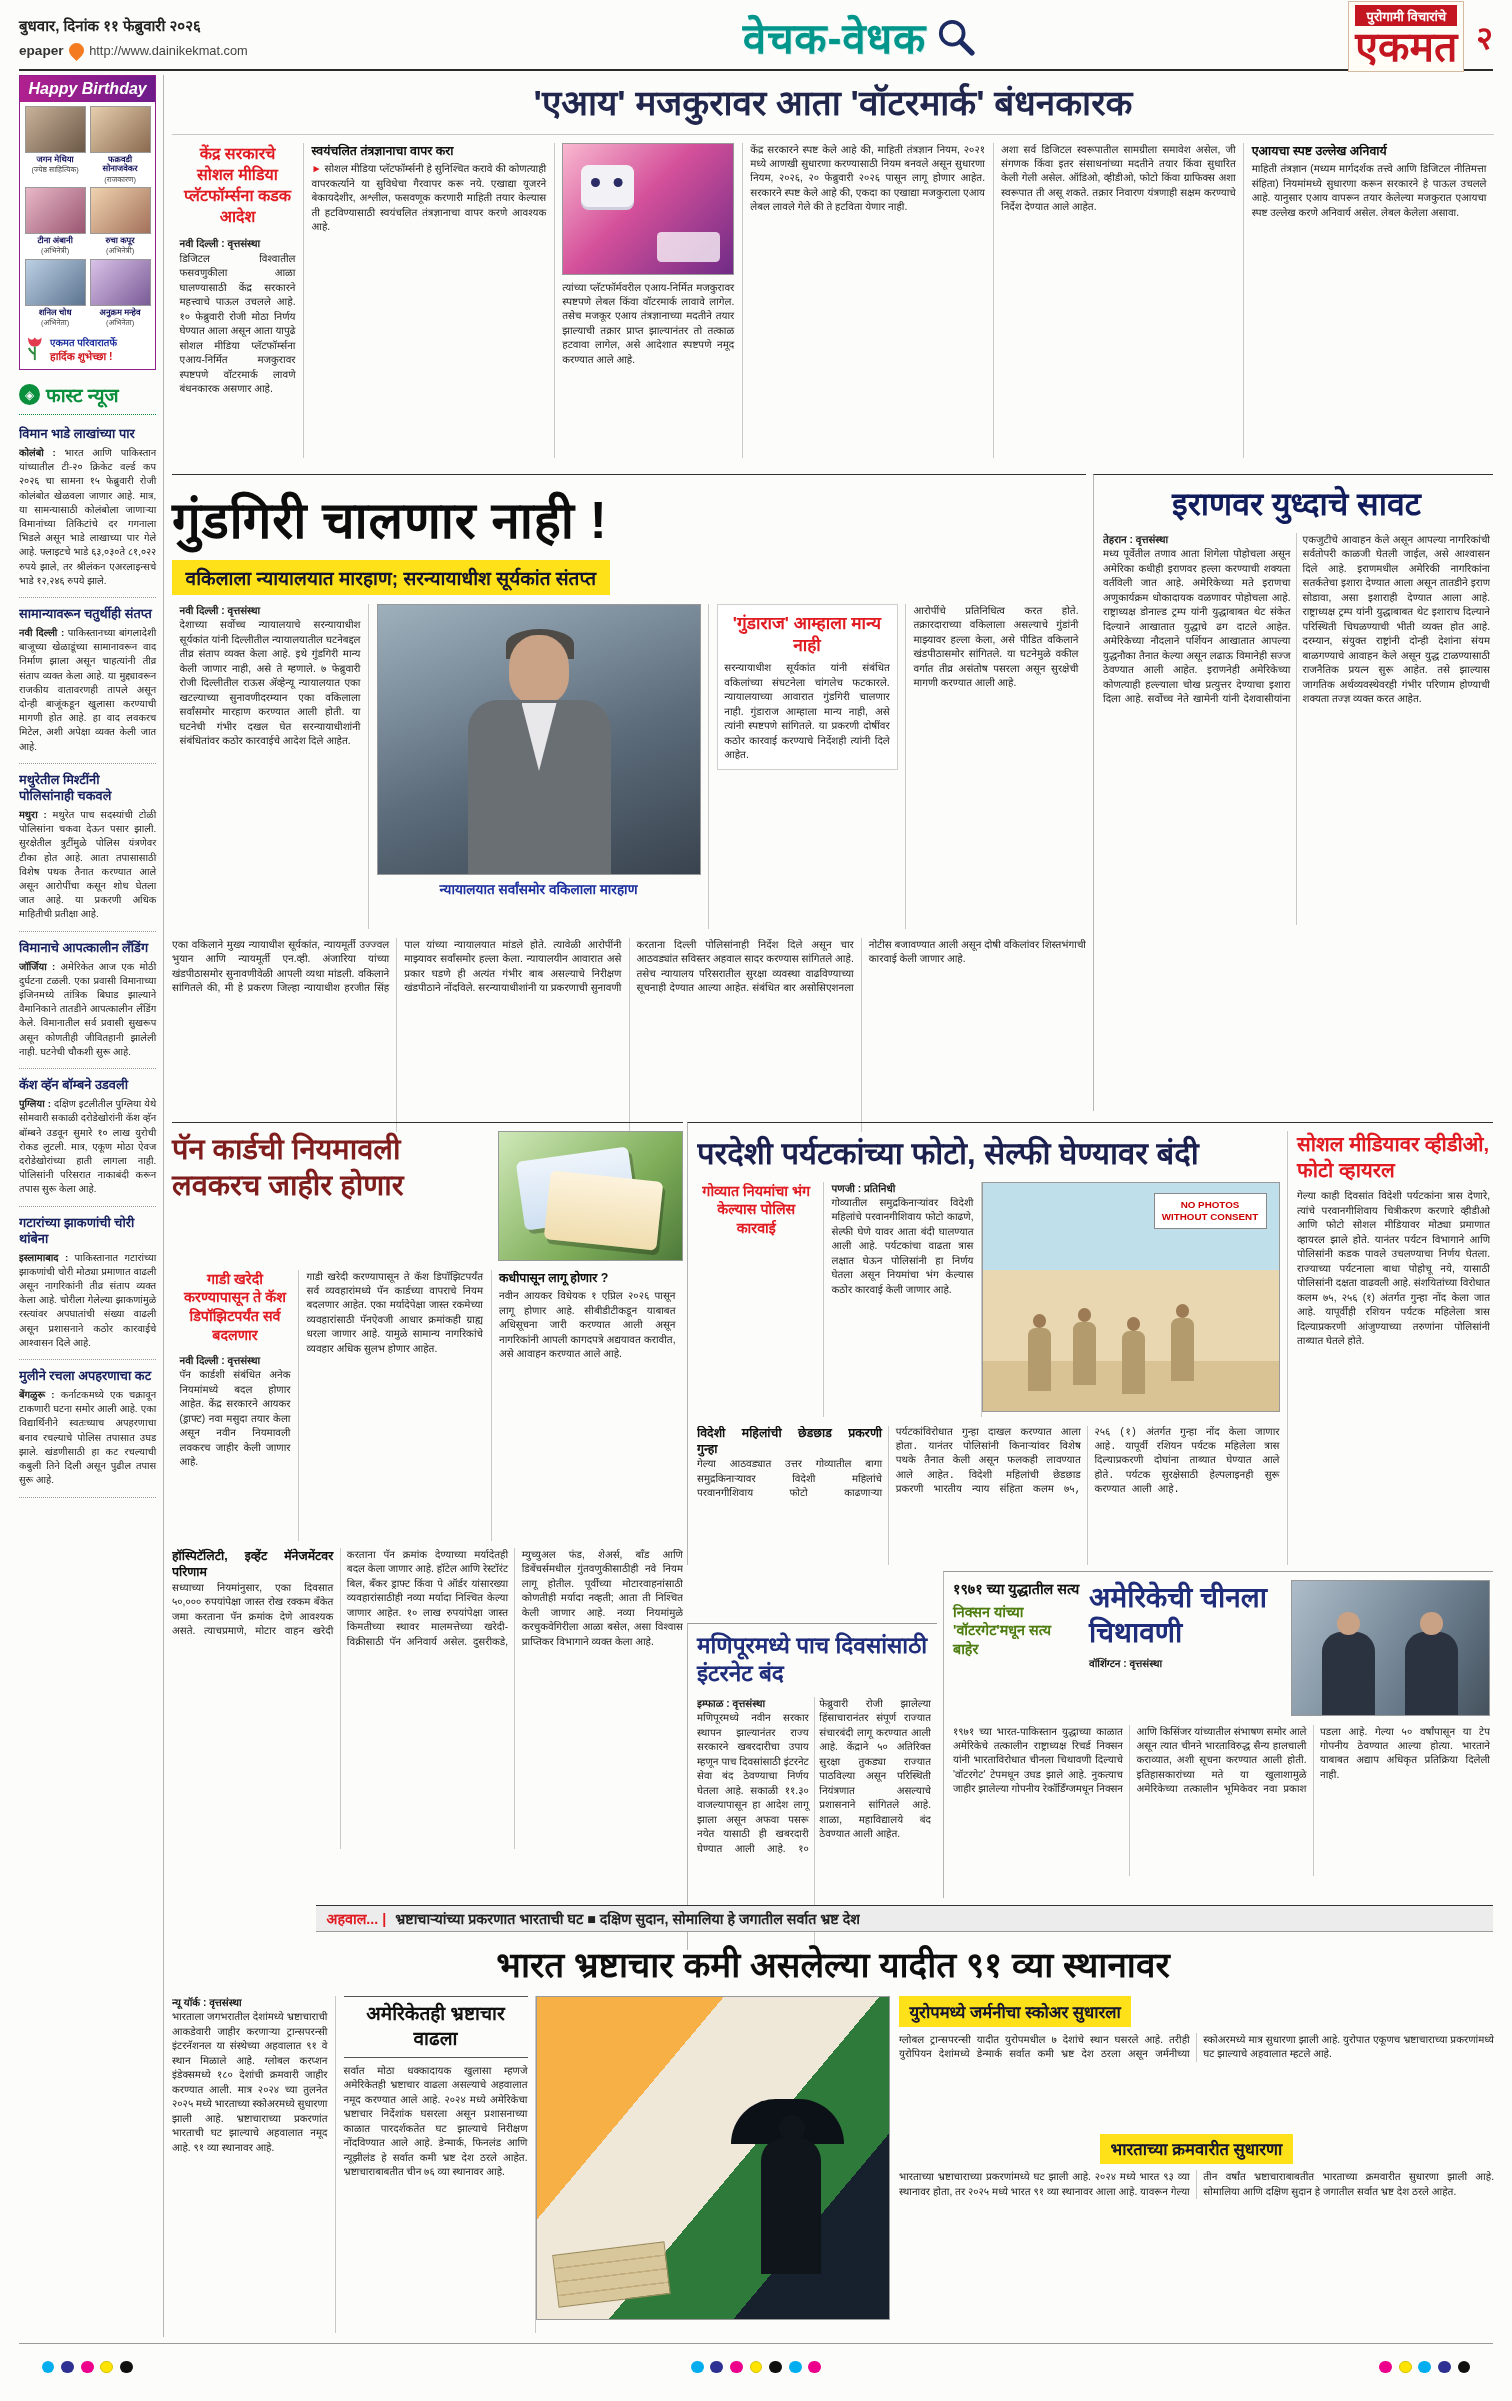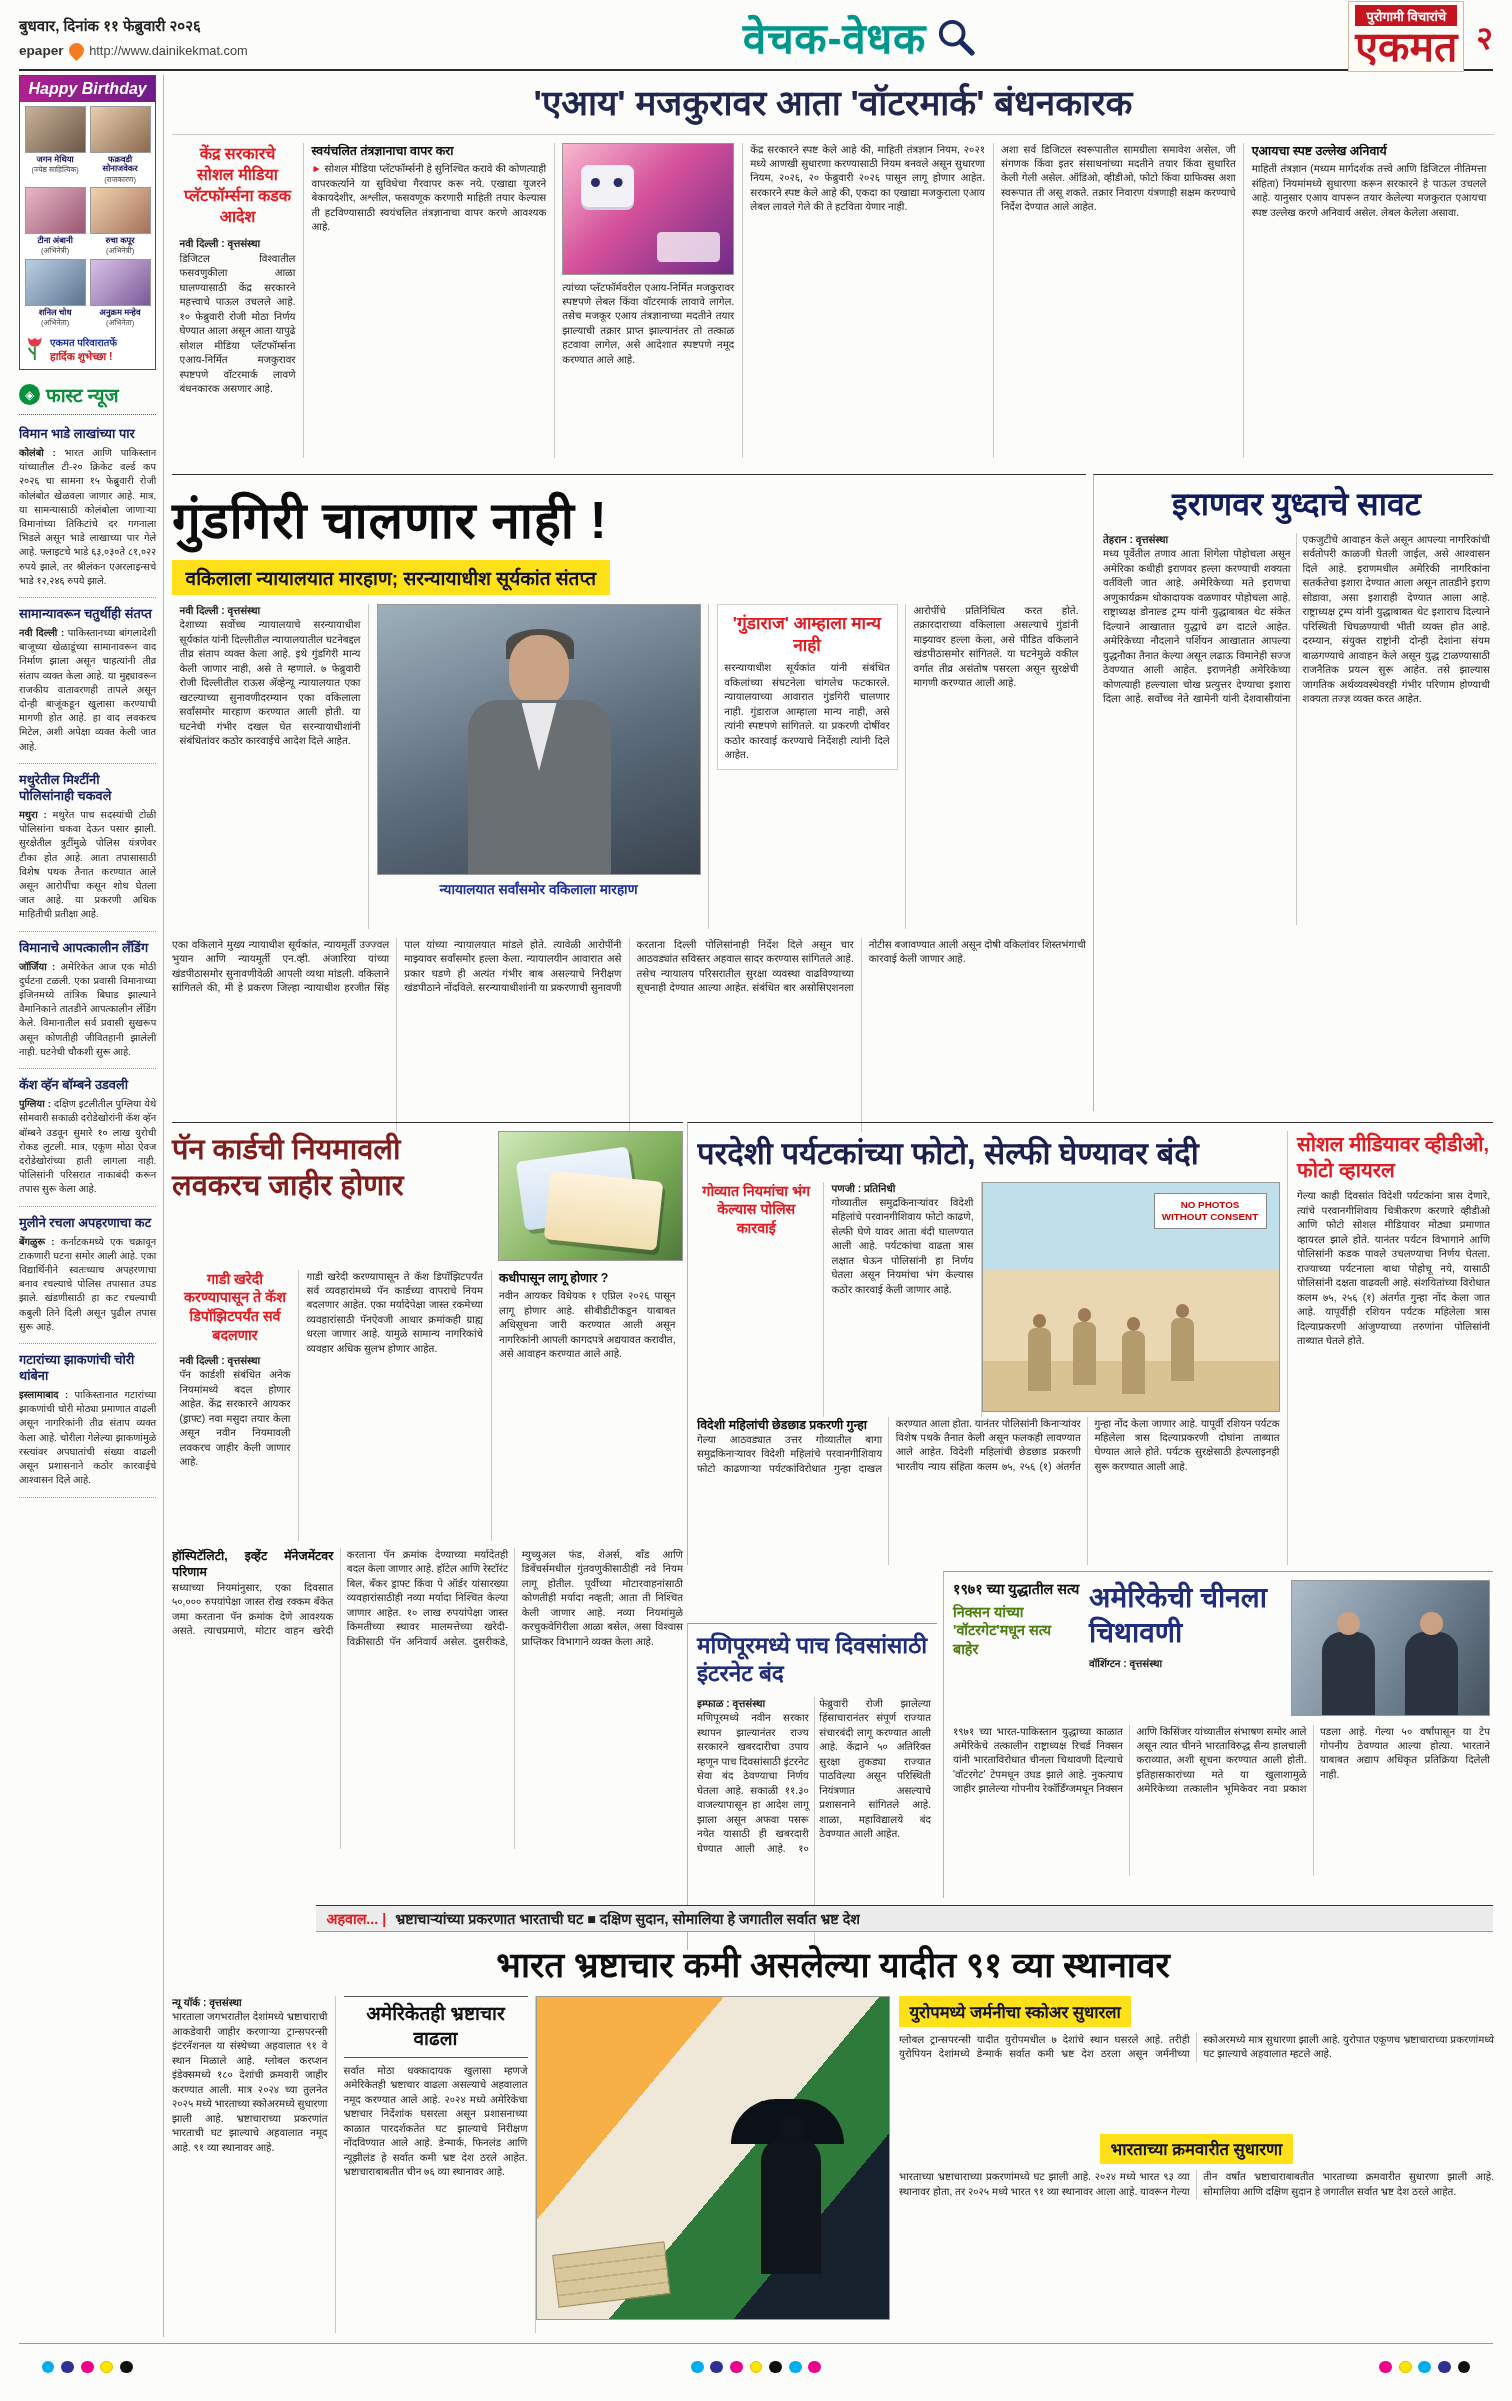--- a/index.html
+++ b/index.html
@@ -119,21 +119,21 @@
   .tour-main { flex:1; padding-right:7.5px; border-right:0.8px solid #c9c9c9; overflow:hidden; }
   .tour-headline { font-size:31px; font-weight:bold; color:#1a1f4d; margin-bottom:9px; }
   .tour-row { display:flex; height:235px; overflow:hidden; }
   .tcol { padding:0 7.5px; border-right:0.8px solid #c9c9c9; overflow:hidden; }
   .t-k { width:127px; padding-left:0; } .t-b { width:158px; }
   .tour-photo { flex:1; height:230px; border:0.8px solid #999; position:relative; overflow:hidden;
     background:linear-gradient(#bfe0ea 0 38%,#e8d7b0 38% 78%,#d9c294 78%);padding-left:47px; }
   .no-photo-sign { position:absolute; right:12px; top:10.5px; width:113px; background:#fff; border:0.8px solid #888; color:#c00; font-weight:bold; font-size:9.8px; text-align:center; padding:4.5px 3px; line-height:1.3; }
   .cop { position:absolute; bottom:19.6px; width:22.6px; height:63px; border-radius:7.5px 7.5px 0 0; background:#b39b6e; }
   .cop:before { content:""; position:absolute; left:4.5px; top:-13.6px; width:13.6px; height:13.6px; border-radius:50%; background:#9c7b55; }
-  .tour-bottom { margin-top:0; column-count:3; column-gap:13.6px; column-rule:0.8px solid #c9c9c9; height:151px; overflow:hidden; }
+  .tour-bottom { margin-top:9px; column-count:3; column-gap:13.6px; column-rule:0.8px solid #c9c9c9; height:151px; overflow:hidden;font-family:Liberation Mono, monospace; }
   .tour-social { width:202px; padding-left:9px; overflow:hidden; }
   .social-headline { color:#e11b22; font-size:20.3px; font-weight:bold; line-height:1.3; margin-bottom:6px; }
   
   .art-man { position:absolute; left:687px; top:1623px; width:250px; height:327px; border-top:0.8px solid #999; border-left:0.8px solid #b5b5b5; padding:7.5px 6px 0 9px; }
   .man-headline { font-size:22.6px; font-weight:bold; color:#1f2d7a; line-height:1.28; margin-bottom:7.5px; }
   .man-body { column-count:2; column-gap:10.5px; column-rule:0.8px solid #c9c9c9; height:249px; overflow:hidden; }
   
   .art-usa { position:absolute; left:943px; top:1571px; width:550px; height:327px; border-top:0.8px solid #999; border-left:0.8px solid #b5b5b5; padding:7.5px 3px 0 9px; }
   .usa-top { display:flex; gap:9px; }
   .usa-kicker { width:127px; }
@@ -278,26 +278,26 @@
     </div>
     <div class="fn-item">
       <div class="fn-title">विमानाचे आपत्कालीन लँडिंग</div>
       <div class="fn-body"><span class="b fn-city">जॉर्जिया :</span> <span>अमेरिकेत आज एक मोठी दुर्घटना टळली. एका प्रवासी विमानाच्या इंजिनमध्ये तांत्रिक बिघाड झाल्याने वैमानिकाने तातडीने आपत्कालीन लँडिंग केले. विमानातील सर्व प्रवासी सुखरूप असून कोणतीही जीवितहानी झालेली नाही. घटनेची चौकशी सुरू आहे.</span></div>
     </div>
     <div class="fn-item">
       <div class="fn-title">कॅश व्हॅन बॉम्बने उडवली</div>
       <div class="fn-body"><span class="b fn-city">पुग्लिया :</span> <span>दक्षिण इटलीतील पुग्लिया येथे सोमवारी सकाळी दरोडेखोरांनी कॅश व्हॅन बॉम्बने उडवून सुमारे १० लाख युरोची रोकड लुटली. मात्र, एकूण मोठा ऐवज दरोडेखोरांच्या हाती लागला नाही. पोलिसांनी परिसरात नाकाबंदी करून तपास सुरू केला आहे.</span></div>
     </div>
     <div class="fn-item">
+      <div class="fn-title">गटारांच्या झाकणांची चोरी थांबेना</div>
+      <div class="fn-body"><span class="b fn-city">इस्लामाबाद :</span> <span>पाकिस्तानात गटारांच्या झाकणांची चोरी मोठ्या प्रमाणात वाढली असून नागरिकांनी तीव्र संताप व्यक्त केला आहे. चोरीला गेलेल्या झाकणांमुळे रस्त्यांवर अपघातांची संख्या वाढली असून प्रशासनाने कठोर कारवाईचे आश्वासन दिले आहे.</span></div>
+    </div>
+    <div class="fn-item">
       <div class="fn-title">मुलीने रचला अपहरणाचा कट</div>
       <div class="fn-body"><span class="b fn-city">बेंगळुरू :</span> <span>कर्नाटकमध्ये एक चक्रावून टाकणारी घटना समोर आली आहे. एका विद्यार्थिनीने स्वतःच्याच अपहरणाचा बनाव रचल्याचे पोलिस तपासात उघड झाले. खंडणीसाठी हा कट रचल्याची कबुली तिने दिली असून पुढील तपास सुरू आहे.</span></div>
-    </div>
-    <div class="fn-item">
-      <div class="fn-title">गटारांच्या झाकणांची चोरी थांबेना</div>
-      <div class="fn-body"><span class="b fn-city">इस्लामाबाद :</span> <span>पाकिस्तानात गटारांच्या झाकणांची चोरी मोठ्या प्रमाणात वाढली असून नागरिकांनी तीव्र संताप व्यक्त केला आहे. चोरीला गेलेल्या झाकणांमुळे रस्त्यांवर अपघातांची संख्या वाढली असून प्रशासनाने कठोर कारवाईचे आश्वासन दिले आहे.</span></div>
     </div>
   </aside>
 
   <section class="art-ai">
     <h1 class="ai-headline">'एआय' मजकुरावर आता 'वॉटरमार्क' बंधनकारक</h1>
     <div class="ai-cols">
       <div class="acol ai-c1">
         <p class="kicker">केंद्र सरकारचे सोशल मीडिया प्लॅटफॉर्म्सना कडक आदेश</p>
         <p class="body" style="margin-top:10.5px;"><span class="dateline">नवी दिल्ली : वृत्तसंस्था</span><br><span>डिजिटल विश्वातील फसवणुकीला आळा घालण्यासाठी केंद्र सरकारने महत्त्वाचे पाऊल उचलले आहे. १० फेब्रुवारी रोजी मोठा निर्णय घेण्यात आला असून आता यापुढे सोशल मीडिया प्लॅटफॉर्म्सना एआय-निर्मित मजकुरावर स्पष्टपणे वॉटरमार्क लावणे बंधनकारक असणार आहे.</span></p>
       </div>

